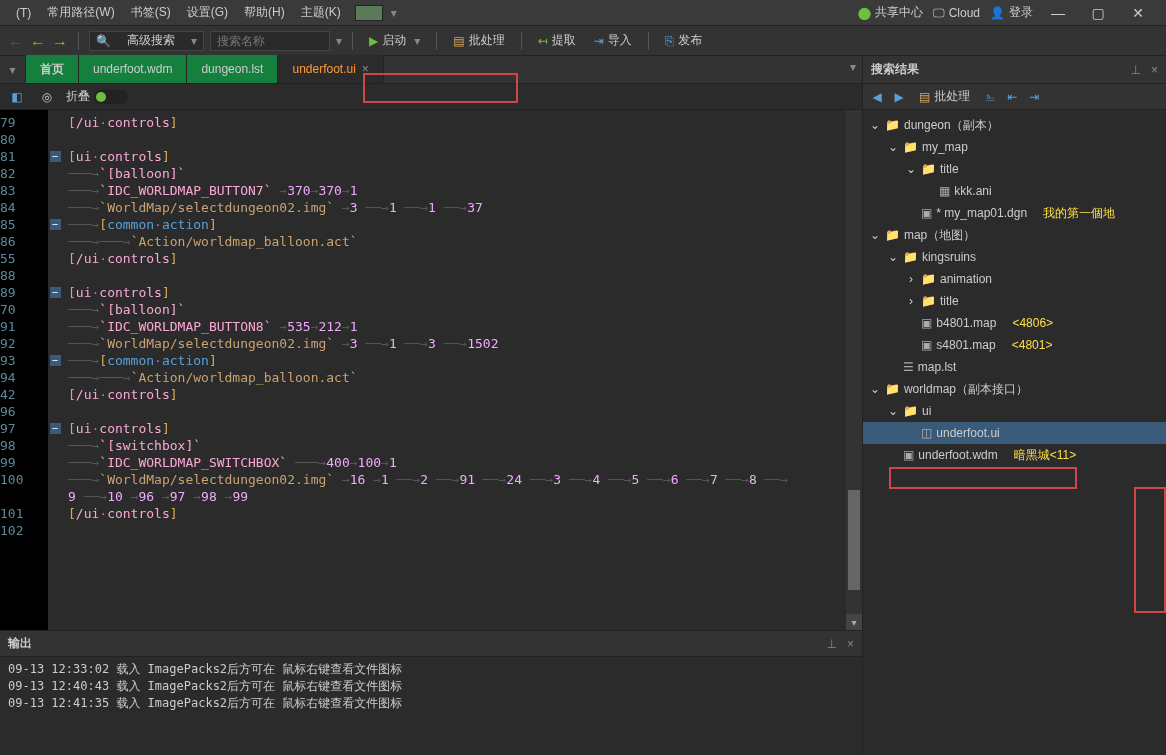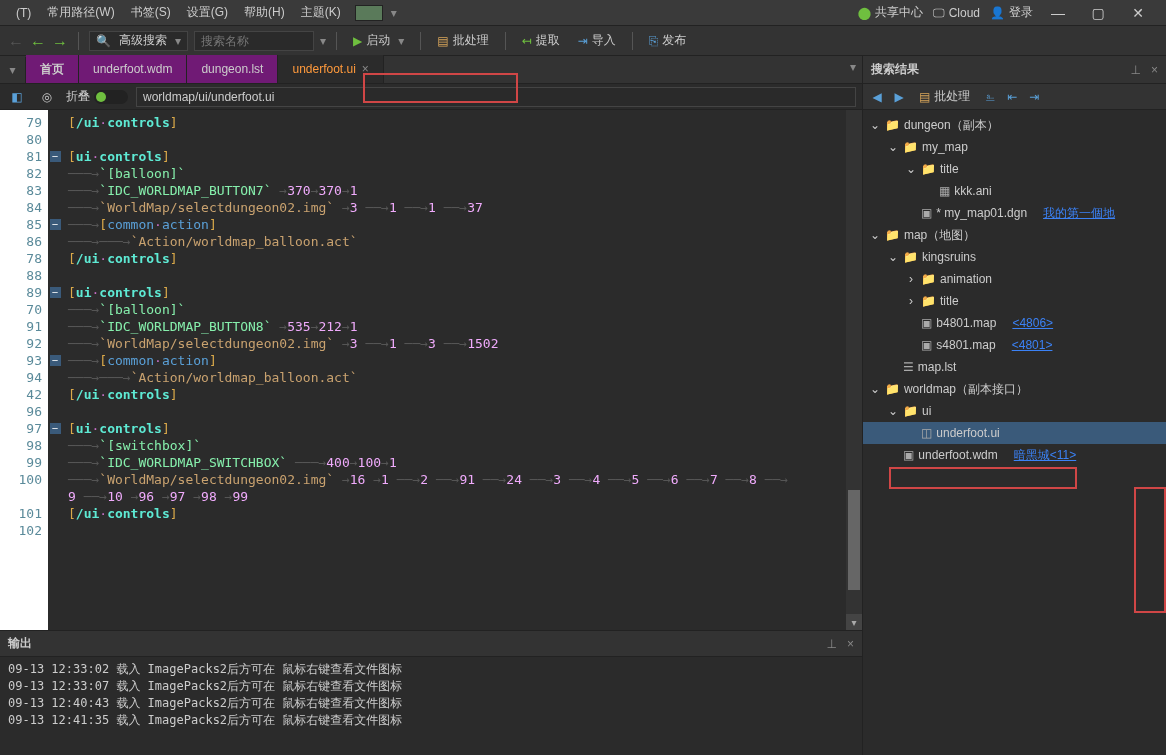--- a/index.html
+++ b/index.html
@@ -15,33 +15,33 @@
 .g-right { color:#6fbf3f; }
 .searchbox { display:flex; align-items:center; background:#2a2a2a; border:1px solid #444; height:20px; padding:0 6px; }
 .search-input { background:#2a2a2a; border:1px solid #444; color:#888; height:20px; padding:0 6px; width:120px; font-size:12px; }
 .tbtn { display:flex; align-items:center; gap:4px; padding:2px 6px; }
 .play { color:#6fbf3f; }
 .sep { width:1px; height:18px; background:#555; margin:0 4px; }
 .main-area { display:flex; height:calc(100% - 56px); }
 .left-panel { width:862px; display:flex; flex-direction:column; }
 .tabs { height:28px; background:#333; display:flex; align-items:flex-end; border-bottom:1px solid #222; position:relative; }
 .tabctrl { width:26px; height:26px; display:flex; align-items:center; justify-content:center; border-right:1px solid #222; }
-.tab { padding:6px 14px; color:#ccc; border-right:1px solid #222; display:flex; align-items:center; gap:6px; background:#701a75; height:28px; }
+.tab { padding:6px 14px; color:#ccc; border-right:1px solid #222; display:flex; align-items:center; gap:6px; background:#15803d; height:28px; }
 .tab.active { background:#2b2b2b; color:#ff9a3c; }
 .tab .close { color:#888; }
 .tabbar-right { position:absolute; right:6px; top:4px; color:#888; }
 .red-box-tab { position:absolute; left:363px; top:73px; width:155px; height:30px; border:2px solid #d04646; pointer-events:none; z-index:50; }
 .pathbar { height:26px; background:#2b2b2b; display:flex; align-items:center; padding:0 6px; gap:8px; border-bottom:1px solid #222; }
 .iconbtn { width:22px; height:22px; display:flex; align-items:center; justify-content:center; color:#5aa0d8; }
 .fold-ctrl { display:flex; align-items:center; gap:4px; }
 .toggle { width:34px; height:14px; background:#222; border-radius:7px; position:relative; }
 .toggle::after { content:''; position:absolute; left:2px; top:2px; width:10px; height:10px; border-radius:50%; background:#6fbf3f; }
 .path-input { flex:1; background:#2a2a2a; border:1px solid #444; color:#ccc; height:20px; padding:0 6px; font-size:12px; }
 .editor { flex:1; display:flex; overflow:hidden; position:relative; background:#2b2b2b; }
-.gutter { width:48px; background:#ffffff; text-align:right; padding:4px 2px 4px 0; color:#5a8a9a; font-family:Consolas,monospace; font-size:13px; }
+.gutter { width:48px; background:#000000; text-align:left; padding:4px 2px 4px 0; color:#5a8a9a; font-family:Consolas,monospace; font-size:13px; }
 .gutter .ln { height:17px; line-height:17px; padding-right:4px; }
 .fold-col { width:14px; padding:4px 0; }
 .fold-mark { height:17px; display:flex; align-items:center; justify-content:center; color:#ccc; font-size:11px; }
 .minus { background:#3a5a7a; color:#fff; width:11px; height:11px; line-height:11px; text-align:center; }
 .code { flex:1; padding:4px 6px; font-family:Consolas,monospace; font-size:13px; line-height:17px; white-space:pre; }
 .scrollbar-v { width:16px; background:#333; position:relative; }
 .scroll-thumb { position:absolute; left:2px; width:12px; background:#666; }
 .scroll-arrow { position:absolute; left:0; width:16px; height:16px; background:#444; display:flex; align-items:center; justify-content:center; color:#aaa; font-size:10px; }
 .red-box-scroll { position:absolute; right:0; top:487px; width:32px; height:126px; border:2px solid #d04646; pointer-events:none; z-index:50; }
 .output { height:125px; background:#2b2b2b; border-top:1px solid #222; display:flex; flex-direction:column; }
@@ -51,27 +51,27 @@
 .ts { color:#ccc; }
 .right-panel { flex:1; background:#2b2b2b; border-left:1px solid #222; display:flex; flex-direction:column; }
 .rp-header { height:28px; background:#333; display:flex; align-items:center; padding:0 8px; justify-content:space-between; border-bottom:1px solid #222; }
 .rp-toolbar { height:26px; background:#333; display:flex; align-items:center; padding:0 6px; gap:6px; border-bottom:1px solid #222; }
 .rp-sub { height:20px; background:#2b2b2b; display:flex; align-items:center; padding:0 8px; border-bottom:1px solid #222; color:#ccc; justify-content:space-between; }
 .tree { flex:1; padding:4px 0; overflow:auto; }
 .tree-row { display:flex; align-items:center; height:22px; padding-left:4px; gap:4px; white-space:nowrap; }
 .tree-row .exp { width:12px; text-align:center; color:#ccc; }
 .tree-row .icon-folder { color:#e8b95a; }
 .tree-row .icon-file { color:#aaa; }
-.tree-row .extra { color:#3b82f6; margin-left:12px;text-decoration:underline; }
+.tree-row .extra { color:#fde047; margin-left:12px; }
 .tree-row.selected { background:#3a5a7a; }
 .red-box-tree { position:absolute; right:89px; top:467px; width:188px; height:22px; border:2px solid #d04646; pointer-events:none; z-index:50; }
-.c-tag { color:#5eead4;font-weight:bold; }
+.c-tag { color:#f9a8d4; }
 .c-brk { color:#dcaa4a; }
 .c-dot { color:#c56fc5; }
-.c-green { color:#86efac; }
+.c-green { color:#f9a8d4; }
 .c-str { color:#c9a26f; }
 .c-num { color:#f0abfc; }
 .c-common { color:#5aa0d8; }
 .c-arrow { color:#555; }
 .ic { display:inline-flex; width:16px; height:16px; align-items:center; justify-content:center; }
 .win-btn { width:40px; text-align:center; font-size:14px; }
 </style>
 </head>
 <body>
 
@@ -102,21 +102,21 @@
   <span class="win-btn">✕</span>
 </div>
 
 <div class="toolbar">
   <span class="arrow" style="color:#555">←</span>
   <span class="arrow g-left">←</span>
   <span class="arrow g-right">→</span>
   <span class="sep"></span>
   <span class="searchbox">
     <span style="color:#888">🔍</span>
-    <span style="margin:0 8px">高级搜索</span>
+    <span style="margin:0 16px">高级搜索</span>
     <span style="color:#888">▾</span>
   </span>
   <input class="search-input" placeholder="搜索名称" style="">
   <span style="color:#888">▾</span>
   <span class="sep"></span>
   <span class="tbtn">
       <span class="play">▶</span>
       <span>启动</span>
       <span style="color:#888;margin-left:4px">▾</span>
     </span>
@@ -164,34 +164,33 @@
       <span class="tabbar-right">▾</span>
     </div>
 
     <div class="pathbar">
       <span class="iconbtn">◧</span>
       <span class="iconbtn" style="color:#ccc">◎</span>
       <span class="fold-ctrl">
           <span>折叠</span>
           <span class="toggle"></span>
         </span>
-      <input class="path-input" value="worldmap/ui/underfoot.ui" style="">
     </div>
 
     <div class="editor">
       <div class="gutter" id="gutter">
           <div class="ln">79</div>
           <div class="ln">80</div>
           <div class="ln">81</div>
           <div class="ln">82</div>
           <div class="ln">83</div>
           <div class="ln">84</div>
           <div class="ln">85</div>
           <div class="ln">86</div>
-          <div class="ln">78</div>
+          <div class="ln">55</div>
           <div class="ln">88</div>
           <div class="ln">89</div>
           <div class="ln">70</div>
           <div class="ln">91</div>
           <div class="ln">92</div>
           <div class="ln">93</div>
           <div class="ln">94</div>
           <div class="ln">42</div>
           <div class="ln">96</div>
           <div class="ln">97</div>
@@ -246,21 +245,20 @@
       </div>
     </div>
 
     <div class="output">
       <div class="output-header">
         <span style="font-weight:bold">输出</span>
         <span><span style="margin-right:10px;color:#888">⊥</span><span style="color:#888">×</span></span>
       </div>
       <div class="output-body" id="output-body">
           <div class="log-line"><span class="ts">09-13 12:33:02</span> 载入 ImagePacks2后方可在 鼠标右键查看文件图标</div>
-          <div class="log-line"><span class="ts">09-13 12:33:07</span> 载入 ImagePacks2后方可在 鼠标右键查看文件图标</div>
           <div class="log-line"><span class="ts">09-13 12:40:43</span> 载入 ImagePacks2后方可在 鼠标右键查看文件图标</div>
           <div class="log-line"><span class="ts">09-13 12:41:35</span> 载入 ImagePacks2后方可在 鼠标右键查看文件图标</div>
         </div>
     </div>
   </div>
 
   <div class="right-panel">
     <div class="rp-header">
       <span style="font-weight:bold">搜索结果</span>
       <span><span style="margin-right:10px;color:#888">⊥</span><span style="color:#888">×</span></span>

